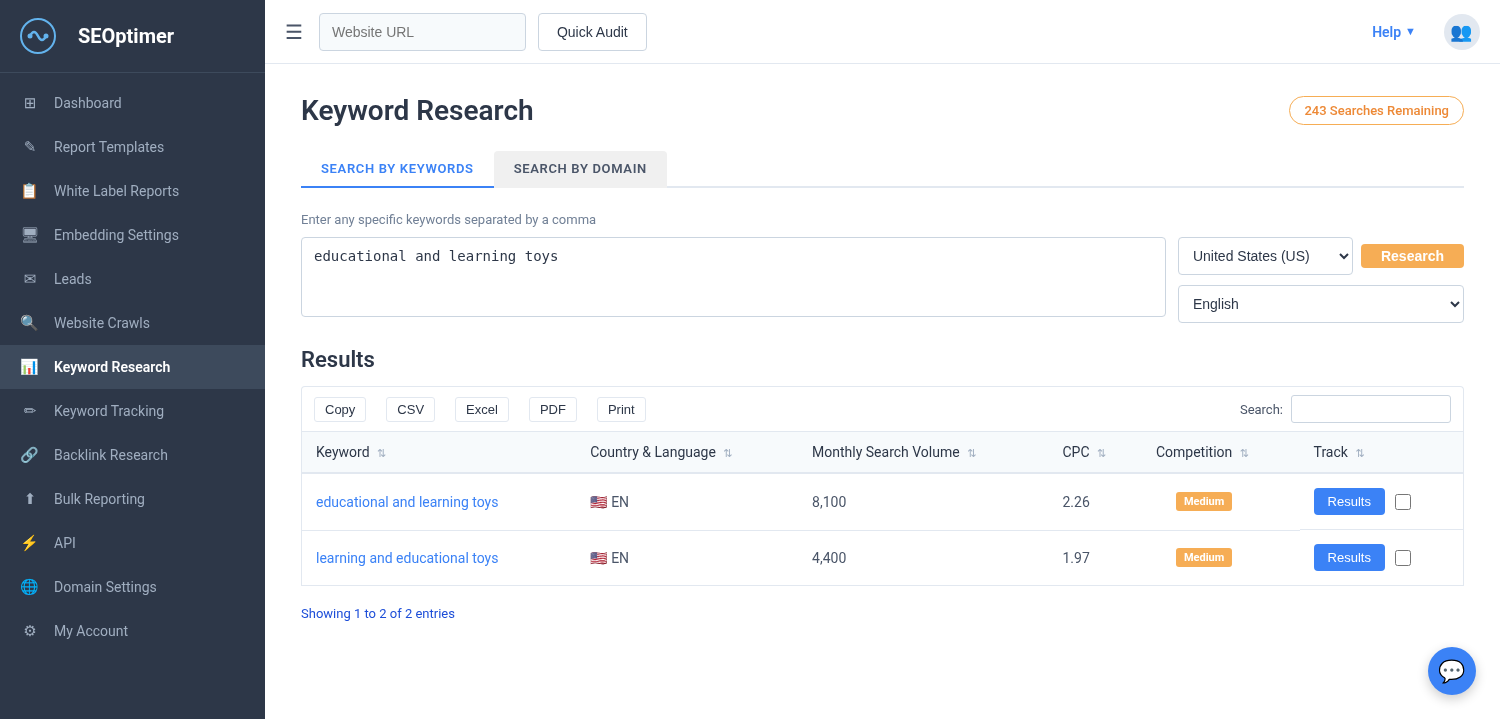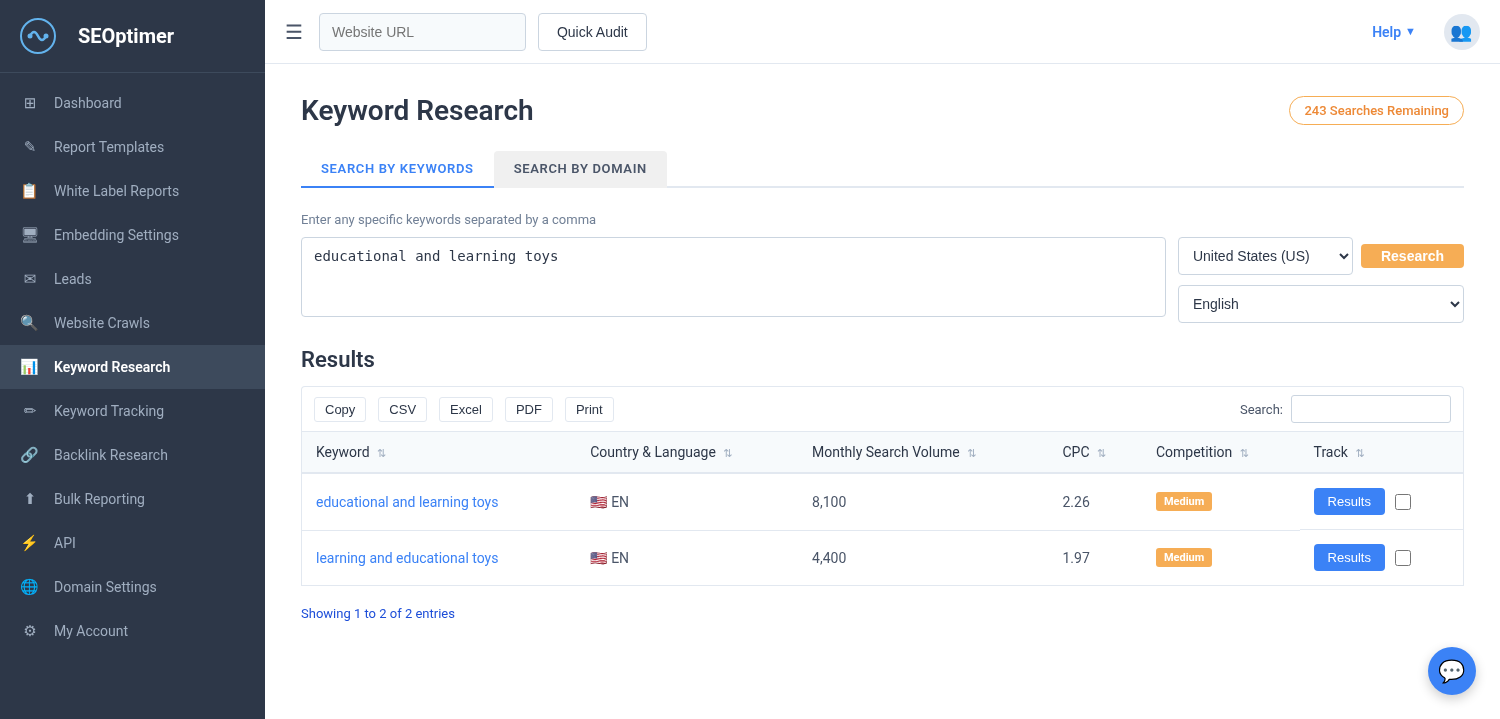--- a/index.html
+++ b/index.html
@@ -44,33 +44,33 @@
     .search-label { font-size: 13px; color: #718096; margin-bottom: 10px; }
     .search-row { display: flex; gap: 12px; align-items: flex-start; }
     .keyword-textarea { flex: 1; height: 80px; border: 1px solid #cbd5e0; border-radius: 4px; padding: 10px 12px; font-size: 14px; color: #2d3748; resize: none; outline: none; }
     .search-controls { display: flex; flex-direction: column; gap: 10px; min-width: 200px; }
     .country-select { height: 38px; border: 1px solid #cbd5e0; border-radius: 4px; padding: 0 10px; font-size: 14px; color: #2d3748; background: #fff; cursor: pointer; }
     .research-btn { height: 24px; background: #f6ad55; border: none; border-radius: 4px; color: #fff; font-size: 14px; font-weight: 600; cursor: pointer; padding: 0 20px; }
     .language-select { height: 38px; border: 1px solid #cbd5e0; border-radius: 4px; padding: 0 10px; font-size: 14px; color: #2d3748; background: #fff; cursor: pointer; }
 
     
     .results-title { font-size: 22px; font-weight: 600; color: #2d3748; margin-top: 24px; margin-bottom: 14px; }
-    .results-toolbar { display: flex; align-items: center; gap: 8px; margin-bottom: 0; border: 1px solid #e2e8f0; border-bottom: none; border-radius: 4px 4px 0 0; padding: 8px 12px; background: #fff; }
+    .results-toolbar { display: flex; align-items: center; gap: 16px; margin-bottom: 0; border: 1px solid #e2e8f0; border-bottom: none; border-radius: 4px 4px 0 0; padding: 8px 12px; background: #fff; }
     .toolbar-btn { padding: 4px 10px; font-size: 13px; color: #2d3748; background: #fff; border: 1px solid #e2e8f0; border-radius: 3px; cursor: pointer; margin-right: 4px; }
     .toolbar-search { margin-left: auto; display: flex; align-items: center; gap: 8px; font-size: 13px; color: #4a5568; }
     .toolbar-search-input { height: 28px; border: 1px solid #cbd5e0; border-radius: 3px; padding: 0 8px; font-size: 13px; width: 160px; }
 
     
     .results-table { width: 100%; border-collapse: collapse; border: 1px solid #e2e8f0; font-size: 14px; }
     .results-table th { background: #f7fafc; padding: 12px 14px; text-align: left; font-weight: 400; color: #2d3748; border-bottom: 2px solid #e2e8f0; white-space: nowrap; }
     .results-table th .sort-icon { color: #a0aec0; font-size: 11px; margin-left: 4px; }
     .results-table td { padding: 14px 14px; border-bottom: 1px solid #e2e8f0; color: #4a5568; vertical-align: middle; }
     .results-table tr:last-child td { border-bottom: none; }
     .results-table .keyword-cell { color: #3b82f6; }
-    .badge-medium { background: #f6ad55; color: #fff; font-size: 11px; font-weight: 700; padding: 3px 8px; border-radius: 3px; display: inline-block; }
+    .badge-medium { background: #f6ad55; color: #fff; font-size: 11px; font-weight: 700; padding: 3px 8px; border-radius: 3px; display: inline-block; margin-left: 20px; }
     .results-btn { background: #3b82f6; color: #fff; border: none; border-radius: 4px; padding: 6px 14px; font-size: 13px; cursor: pointer; font-weight: 500; }
     .track-checkbox { width: 16px; height: 16px; cursor: pointer; }
     .showing-text { font-size: 13px; color: #1d4ed8; margin-top: 12px; padding: 8px 0; }
 
     
     .chat-bubble { position: fixed; bottom: 24px; right: 24px; width: 48px; height: 48px; background: #3b82f6; border-radius: 50%; display: flex; align-items: center; justify-content: center; cursor: pointer; box-shadow: 0 4px 12px rgba(0,0,0,0.2); }
     .chat-bubble-icon { color: #fff; font-size: 22px; }
 
     select { appearance: auto; }
   </style>

